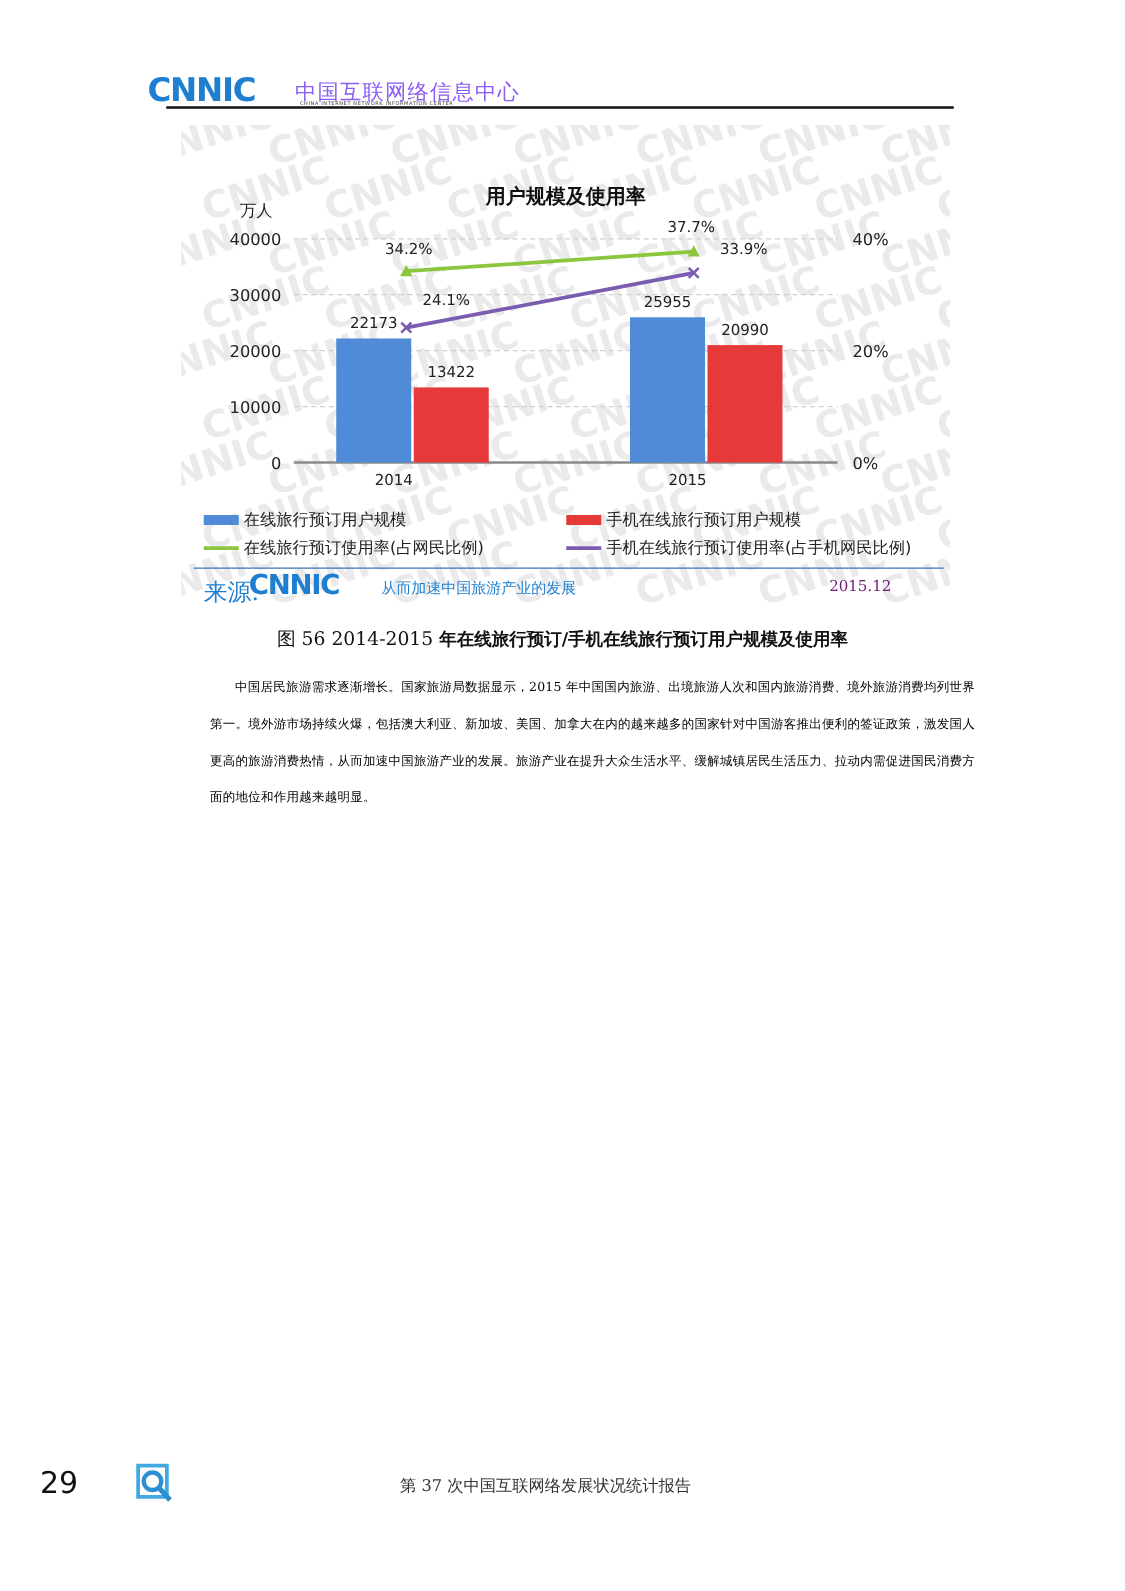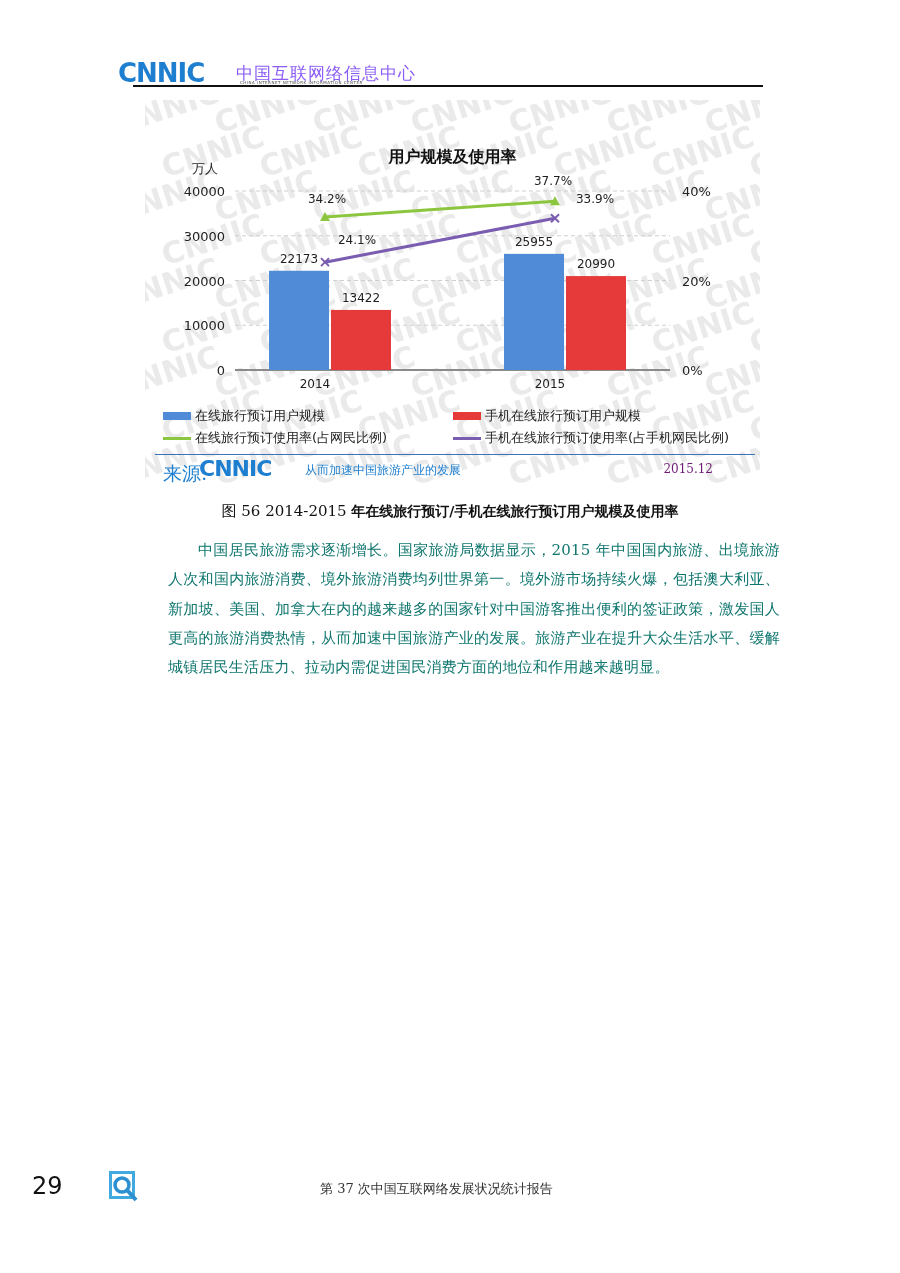--- a/index.html
+++ b/index.html
@@ -32,21 +32,21 @@
   .source-line { position: absolute; left: 18px; top: 358px; width: 590px; height: 22px; }
   .source-label { position: absolute; left: 0; top: 3px; font-size: 19px; color: #1e7fd0; }
   .source-logo { position: absolute; left: 36px; top: -2px; font-family: "DejaVu Sans", sans-serif; font-weight: bold;
                  font-size: 22px; letter-spacing: -1px; color: #1e7fd0; }
   .source-name { position: absolute; left: 142px; top: 4px; font-size: 12px; color: #1e7fd0; }
   .source-date { position: absolute; right: 40px; top: 4px; font-size: 12px; color: #701a75; }
 
   .figure-caption { position: absolute; left: 0; width: 900px; top: 502px; text-align: center; font-size: 15px; color: #111; }
   .figure-caption .bold-part { font-family: "DejaVu Sans", sans-serif; font-weight: bold; font-size: 14px; }
 
-  .body-text { position: absolute; left: 168px; width: 612px; font-size: 15px; line-height: 29.3px; color: #0f766e;
+  .body-text { position: absolute; left: 168px; width: 612px; font-size: 10px; line-height: 29.3px; color: #000000;
                letter-spacing: 0.2px; text-align: justify; }
   .para { margin: 0; text-indent: 2em; }
   .para + .para { margin-top: 1.6px; }
 
   .page-number { position: absolute; left: 32px; top: 1172px; font-family: "DejaVu Sans", sans-serif; font-size: 24px; color: #111; }
   .footer-icon { position: absolute; left: 108px; top: 1170px; width: 30px; height: 32px; }
   .footer-title { position: absolute; left: 320px; top: 1180px; font-size: 13px; color: #333; }
 </style>
 </head>
 <body>

